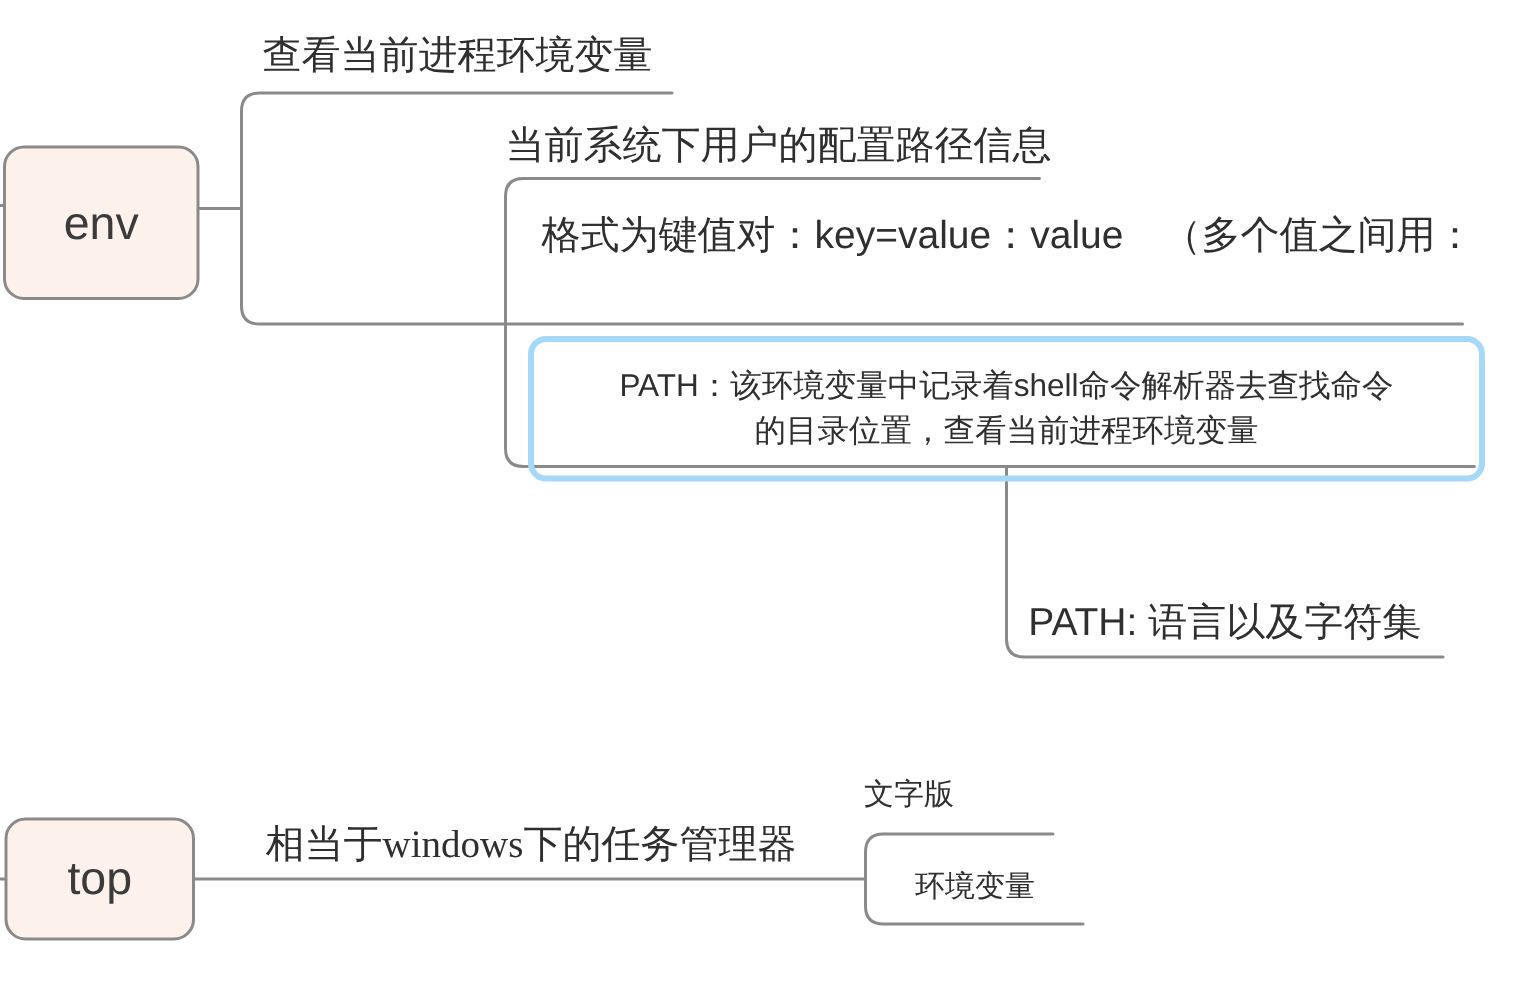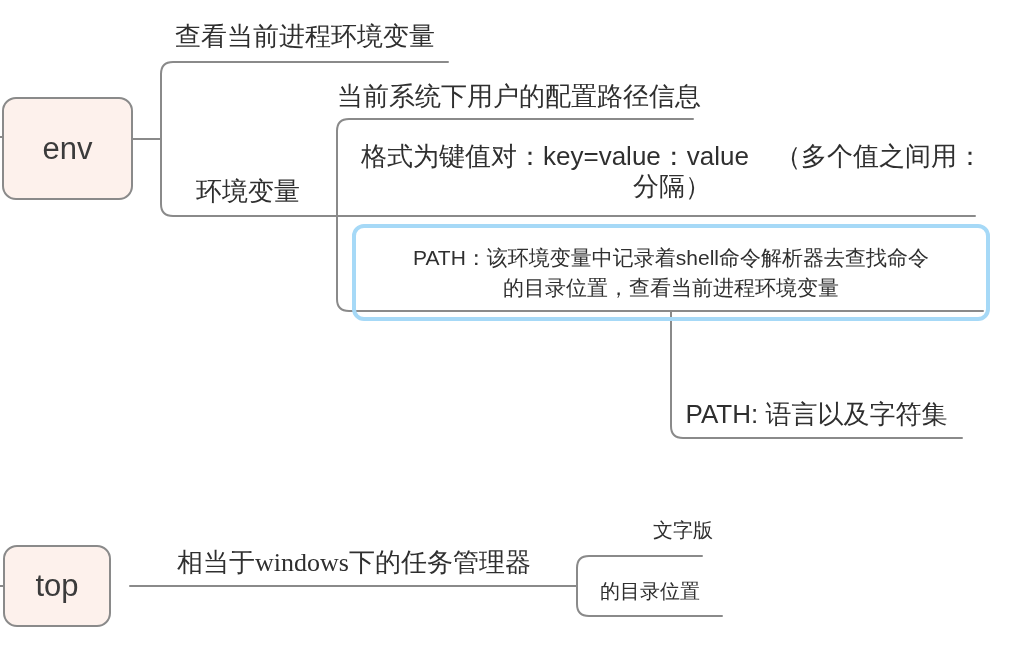--- a/index.html
+++ b/index.html
@@ -84,37 +84,35 @@
     <path d="M 671 311 V 426 Q 671 438 683 438 H 962"></path>
     <path d="M 0 586 H 5"></path>
     <path d="M 130 586 H 577"></path>
     <path d="M 702 556 H 589 Q 577 556 577 568 V 604 Q 577 616 589 616 H 722"></path>
   </svg>
 
   <div class="topic-box" style="left:2px; top:97px; width:131px; height:103px;">env</div>
 
   <div class="label" style="left:160px; top:21px; width:290px;">查看当前进程环境变量</div>
 
-  <div class="label" style="left:160px; top:176px; width:176px;">环境变量</div>
 
   <div class="label" style="left:337px; top:81px; width:356px;text-align:center;">当前系统下用户的配置路径信息</div>
 
   <div class="label multiline" style="left:337px; top:141px; width:638px;margin-left:16px;">
     <div>格式为键值对：key=value：value　（多个值之间用：</div>
-    <div>分隔）</div>
   </div>
 
   <div class="selected-topic" style="left:352px; top:224px; width:638px; height:97px;">
     <div>PATH：该环境变量中记录着shell命令解析器去查找命令</div>
     <div>的目录位置，查看当前进程环境变量</div>
   </div>
 
   <div class="label" style="left:671px; top:399px; width:291px;">PATH: 语言以及字符集</div>
 
-  <div class="topic-box" style="left:3px; top:545px; width:108px; height:82px;">top</div>
+  <div class="topic-box" style="left:3px; top:545px; width:127px; height:82px;">top</div>
 
   <div class="label" style="left:136px; top:548px; width:436px;font-family:Liberation Serif, serif;">相当于windows下的任务管理器</div>
 
-  <div class="label small" style="left:589px; top:516px; width:124px;text-align:right;">文字版</div>
+  <div class="label small" style="left:544px; top:516px; width:124px;">文字版</div>
 
-  <div class="label small" style="left:578px; top:577px; width:144px;">的目录位置</div>
+  <div class="label small" style="left:578px; top:577px; width:144px;">环境变量</div>
 
 </div>
 
 </body></html>

